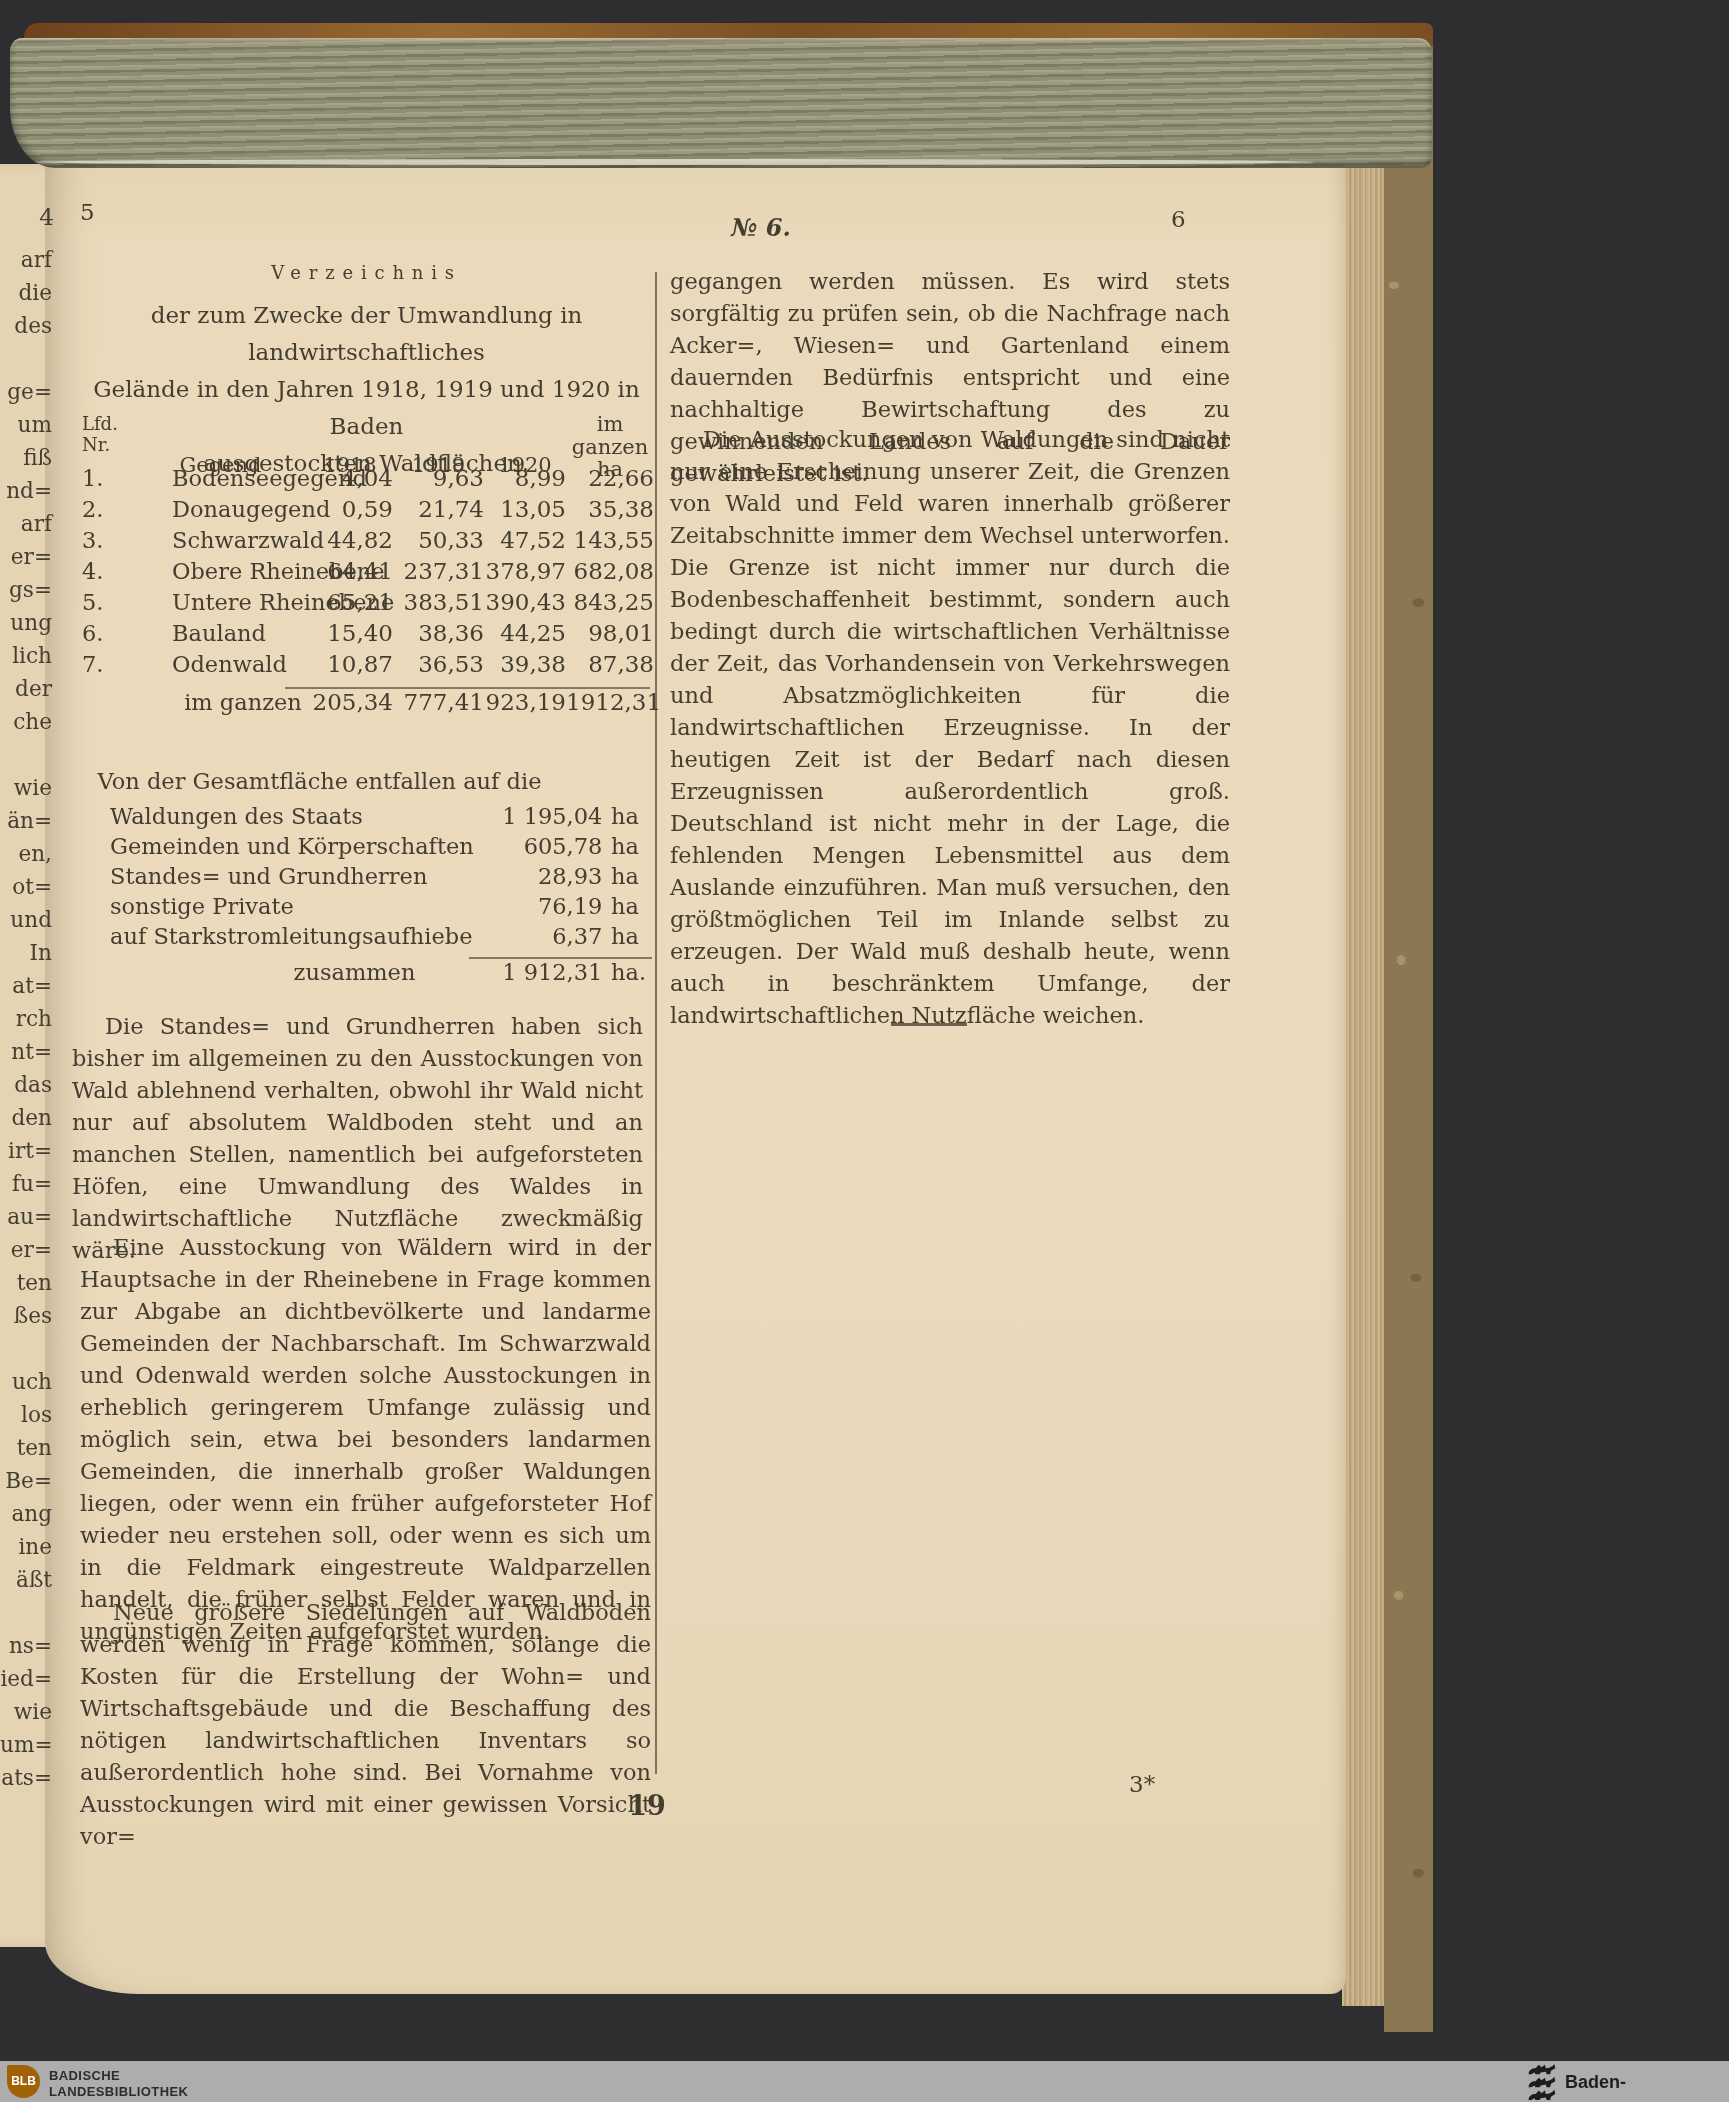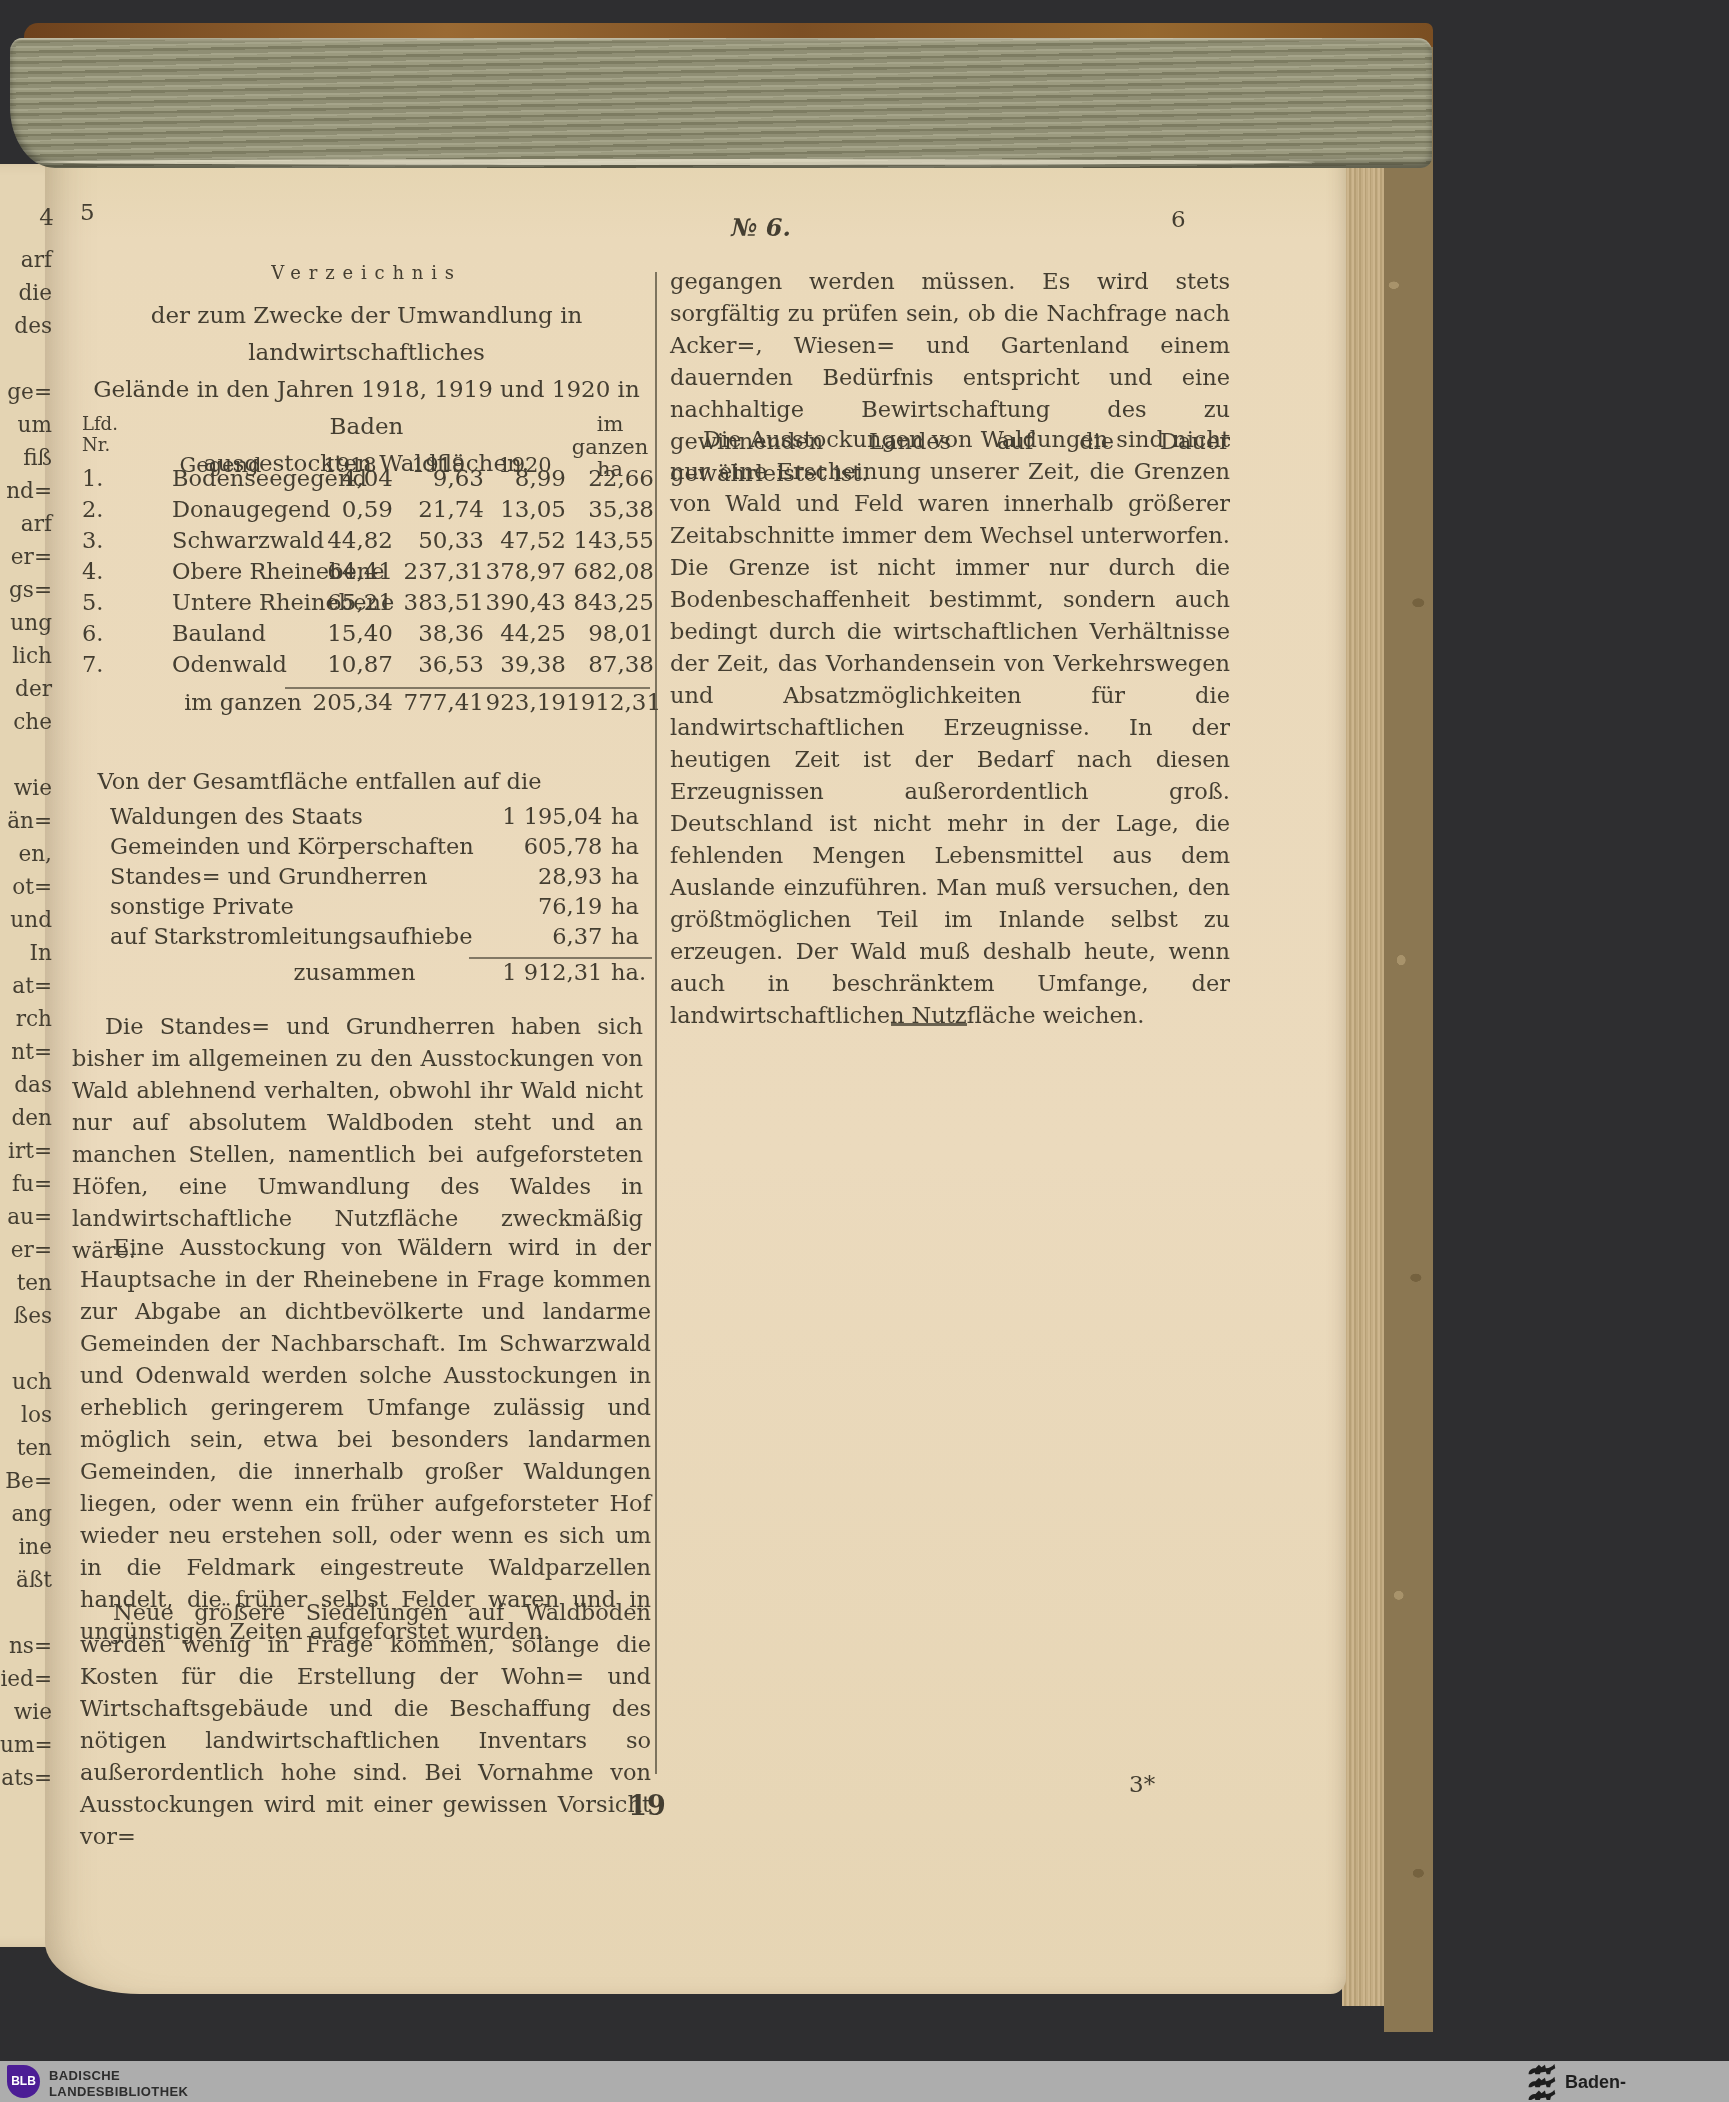--- a/index.html
+++ b/index.html
@@ -92,21 +92,21 @@
   .rp1{left:670px;top:265px;width:560px;}
   .rp2{left:670px;top:423px;width:560px;}
   .col-divider{left:655px;top:272px;width:1.7px;height:1502px;background:#4f4837;opacity:.7;}
   .end-rule{left:891px;top:1023px;width:76px;height:2.6px;background:#4a4335;opacity:.8;}
 
   .page-number{left:604px;top:1790px;width:86px;text-align:center;font-size:27px;font-weight:bold;}
   .sig-mark{left:1129px;top:1771px;font-size:23px;}
 
   
   .footer-bar{left:0;top:2061px;width:1729px;height:42px;background:#adadad;}
-  .blb-logo{left:7px;top:2065px;width:33px;height:33px;background:#4c1d95;
+  .blb-logo{left:7px;top:2065px;width:33px;height:33px;background:#a16207;
     border-radius:1.7px 16.4px 16.4px 16.4px;color:#fff;text-align:center;line-height:33px;
     font-family:"Liberation Sans","DejaVu Sans",sans-serif;font-size:12px;font-weight:bold;}
   .blb-name{left:49px;top:2068px;font-family:"Liberation Sans","DejaVu Sans",sans-serif;
     font-size:13px;font-weight:bold;line-height:16.4px;color:#2d2d2d;letter-spacing:0.4px;}
   .bw-arms{left:1526px;top:2063px;}
   .bw-state{left:1565px;top:2061px;height:42px;line-height:42px;
     font-family:"Liberation Sans","DejaVu Sans",sans-serif;font-size:18px;font-weight:600;color:#1e1e1e;}
 </style>
 </head>
 <body>

